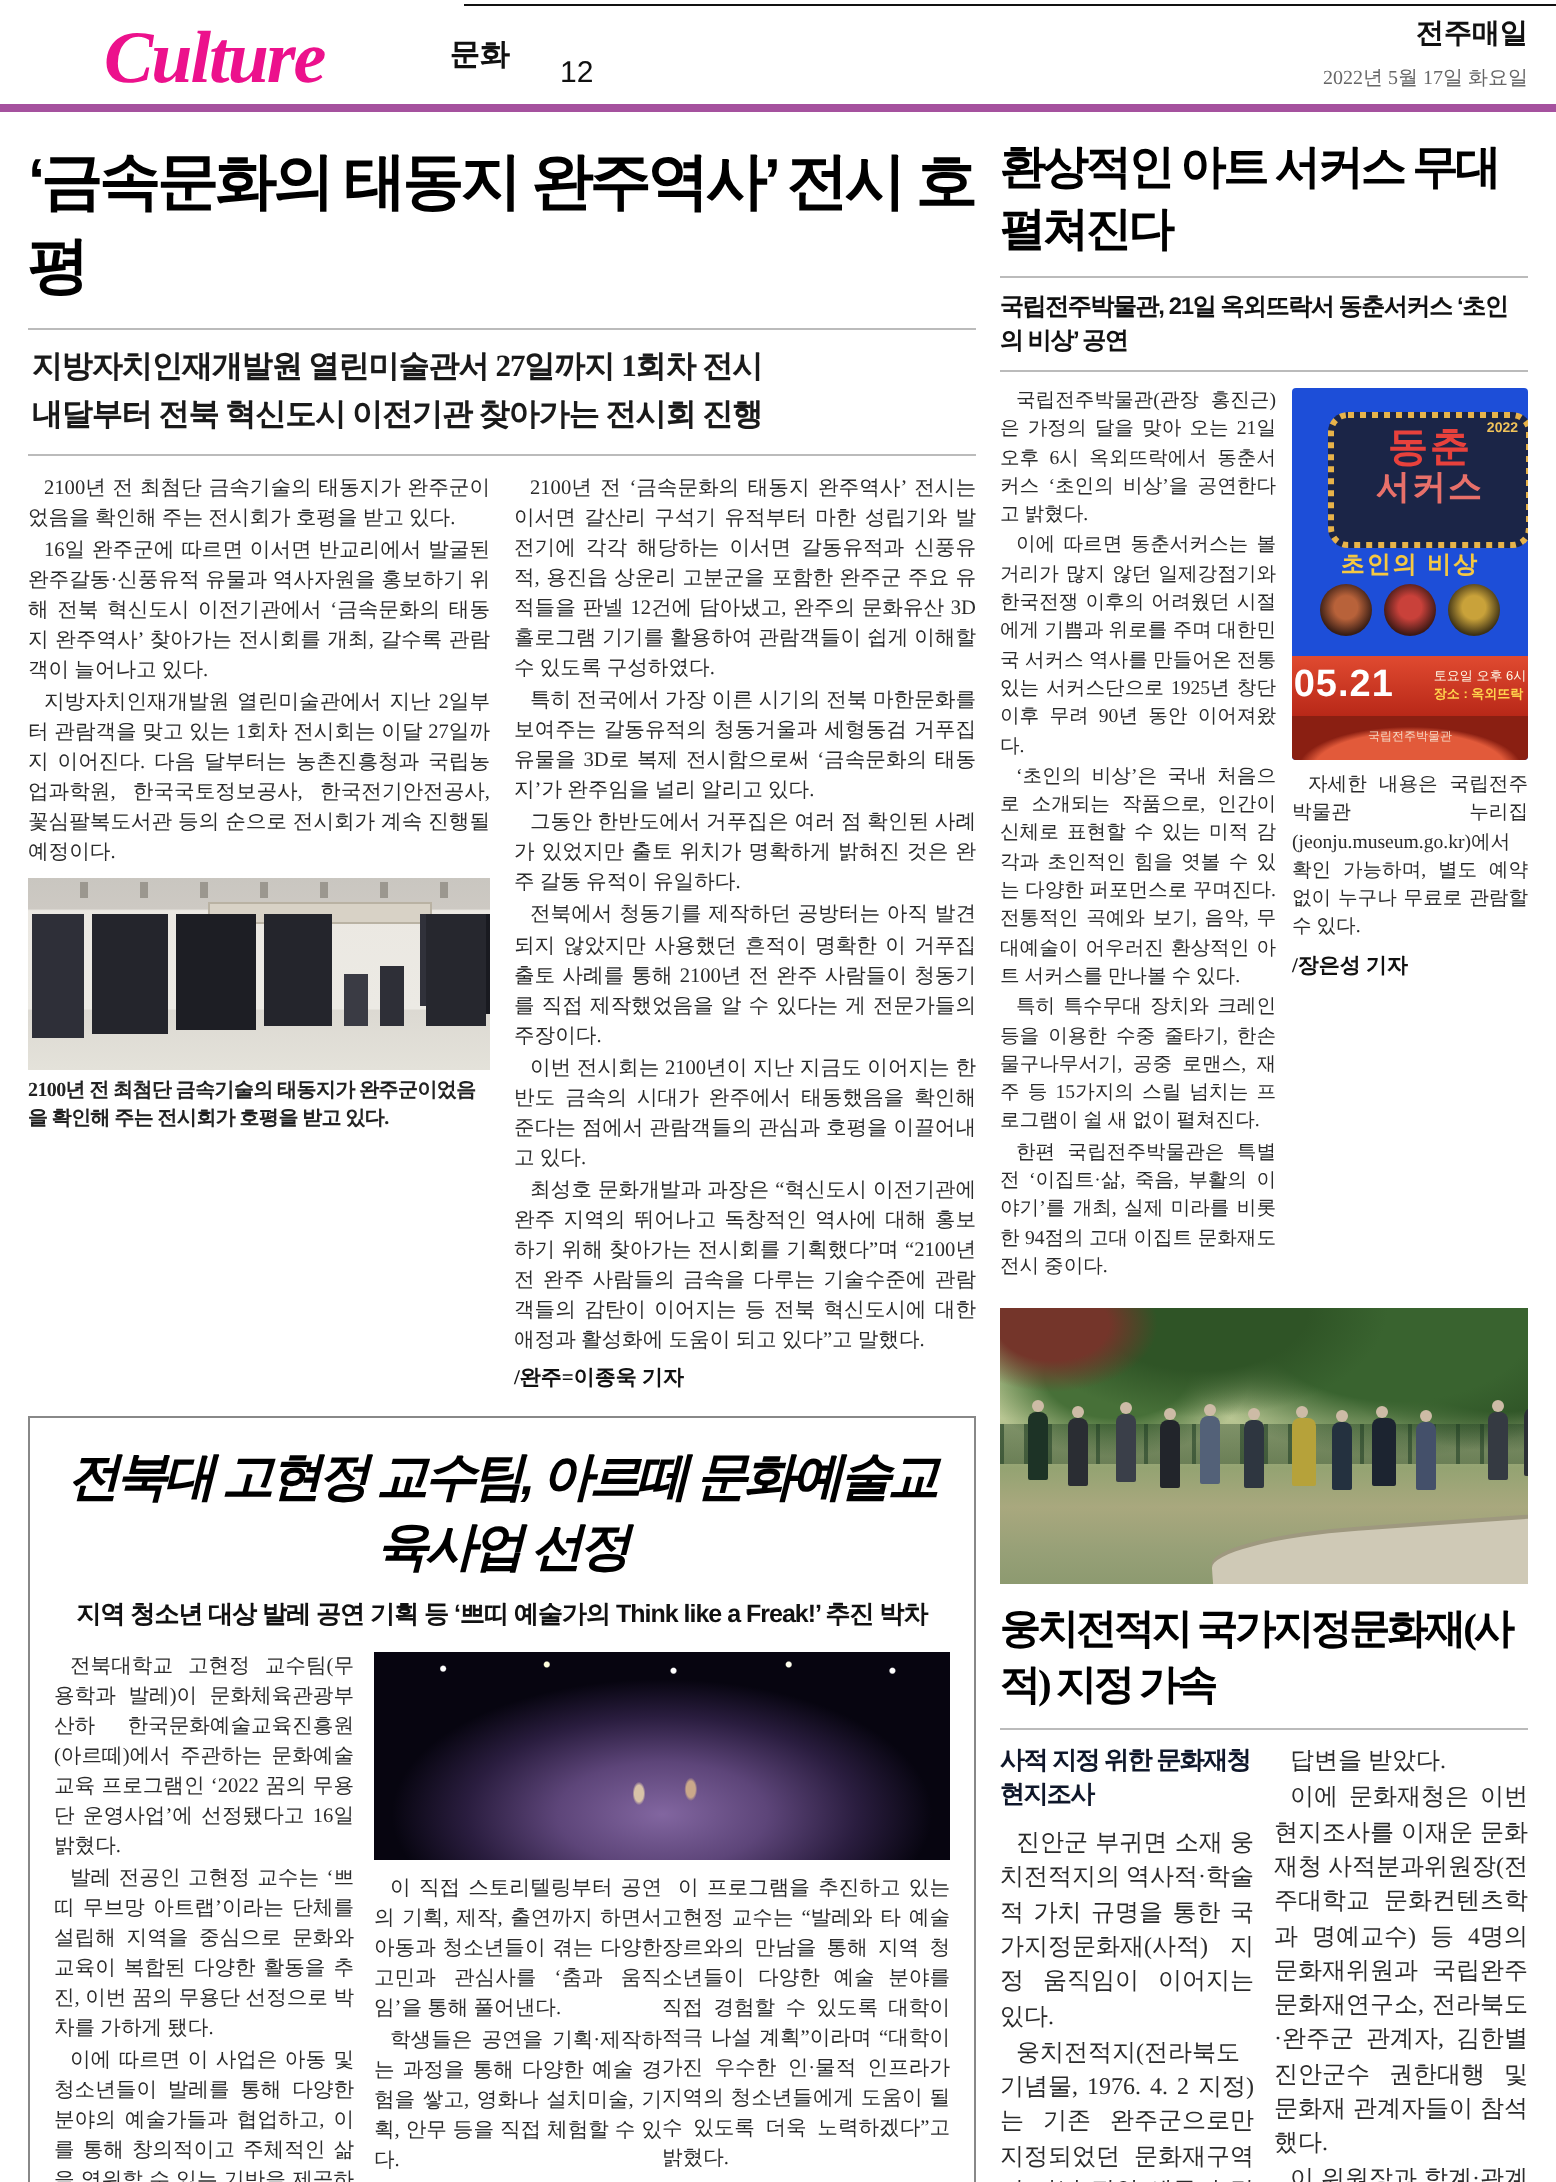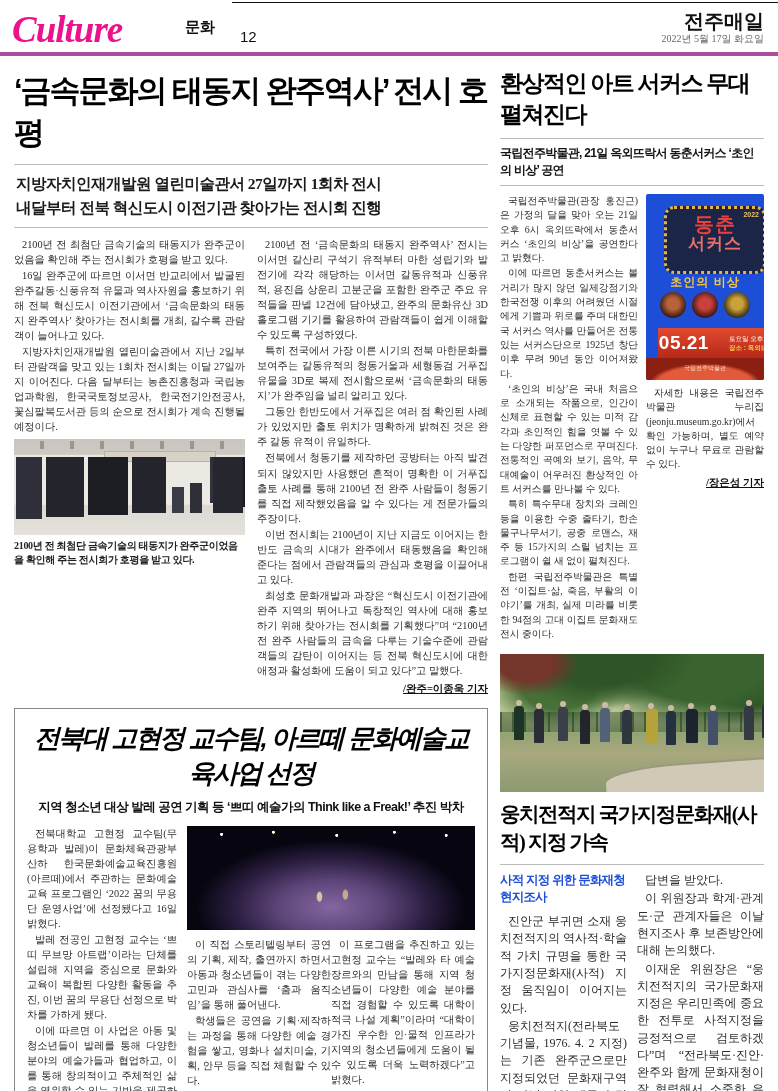--- a/index.html
+++ b/index.html
@@ -1,37 +1,37 @@
 <!DOCTYPE html>
 <html><head>
 <meta charset="utf-8">
 <style>
   html,body{margin:0;padding:0;}
   body{width:778px;height:1091px;background:#fff;font-family:"Liberation Serif","DejaVu Serif",serif;color:#222;position:relative;overflow:hidden;}
   .topline{position:absolute;top:2px;left:232px;right:0;height:1px;background:#111;}
   
-  .header{position:relative;height:52px;padding:0 14px;}
+  .header{position:relative;height:52px;padding:0 14px;margin-left:40px;}
   .logo{position:absolute;left:12px;top:8px;font-family:"Liberation Serif",serif;font-style:italic;font-weight:bold;font-size:37px;color:#ec118c;letter-spacing:-1px;}
   .section-name{position:absolute;left:185px;top:18px;font-family:"Liberation Sans",sans-serif;font-weight:bold;font-size:15px;color:#111;}
   .page-num{position:absolute;left:240px;top:28px;font-family:"Liberation Sans",sans-serif;font-size:15px;color:#111;}
-  .paper-name{position:absolute;right:14px;top:8px;font-family:"Liberation Sans",sans-serif;font-weight:bold;font-size:20px;color:#111;}
+  .paper-name{position:absolute;right:14px;top:8px;font-family:"Liberation Sans",sans-serif;font-weight:bold;font-size:14px;color:#111;}
   .paper-date{position:absolute;right:14px;top:32px;font-size:10px;color:#666;}
   .header-rule{height:4px;background:#a5519e;margin:0;}
   
   .main{display:flex;gap:12px;padding:10px 14px 0 14px;}
   .left{width:474px;flex:none;}
   .right{flex:1;min-width:0;}
   
   .a1-headline{font-family:"Liberation Sans",sans-serif;font-weight:bold;font-size:31px;letter-spacing:-2px;color:#000;margin:4px 0 10px 0;}
   .a1-subheads{border-top:1px solid #bbb;border-bottom:1px solid #bbb;padding:7px 2px;margin-bottom:9px;}
   .a1-subheads div{font-size:15.5px;font-weight:bold;color:#1a1a1a;line-height:1.55;letter-spacing:-0.5px;}
   .cols2{display:flex;gap:12px;}
   .cols2 .col{flex:1;min-width:0;}
   .p{font-size:10.3px;line-height:1.46;text-align:justify;text-indent:8px;margin:0 0 1px 0;color:#2b2b2b;}
-  .byline{font-size:10.5px;font-weight:bold;text-align:right;margin-top:4px;color:#111;text-decoration:underline;}
+  .byline{font-size:10.5px;font-weight:bold;margin-top:4px;color:#111;}
   .caption{font-size:10px;font-weight:bold;color:#222;line-height:1.4;margin-top:4px;letter-spacing:-0.3px;}
   
   .photo-gallery{height:96px;position:relative;overflow:hidden;margin-top:5px;background:linear-gradient(#c9c6c0 0%,#cdc9c3 16%,#ebe8e2 17%,#eceae4 68%,#dcd9d2 69%,#e4e2da 100%);}
   .panel{position:absolute;background:#24252c;top:18px;}
   .panel.pa{left:2px;width:26px;height:62px;background:#2e2f38;}
   .panel.pb{left:32px;width:38px;height:60px;}
   .panel.pc{left:74px;width:40px;height:58px;background:#1d1e24;}
   .panel.pd{left:118px;width:34px;height:56px;}
   .panel.pe{left:196px;width:22px;height:46px;background:#30313a;}
   .panel.pf{left:223px;width:30px;height:50px;background:#191a20;}
@@ -69,21 +69,21 @@
   .poster{height:186px;background:#1d4ed8;position:relative;overflow:hidden;border-radius:2px;}
   .poster-marquee{position:absolute;left:18px;top:12px;width:96px;height:62px;border:3px dotted #e8b34a;border-radius:10px;background:#1b2547;text-align:center;}
   .poster-title1{font-family:"Liberation Sans",sans-serif;font-weight:bold;font-size:20px;color:#e8413c;line-height:1.1;margin-top:4px;letter-spacing:1px;}
   .poster-title2{font-family:"Liberation Sans",sans-serif;font-weight:bold;font-size:17px;color:#e8706a;line-height:1.0;letter-spacing:1px;}
   .poster-year{position:absolute;right:4px;top:2px;font-family:"Liberation Sans",sans-serif;font-weight:bold;font-size:7px;color:#f0c35a;}
   .poster-sub{position:absolute;left:0;top:80px;width:100%;text-align:center;font-family:"Liberation Sans",sans-serif;font-weight:bold;font-size:12px;color:#f5c842;letter-spacing:1px;}
   .poster-circles{position:absolute;left:0;top:98px;width:100%;text-align:center;}
   .poster-circles span{display:inline-block;width:26px;height:26px;border-radius:50%;margin:0 3px;background:radial-gradient(circle at 50% 45%, #b8623a 0 30%, #3a1f16 70%, #180d08 100%);}
   .poster-circles span:nth-child(2){background:radial-gradient(circle at 50% 45%, #c9413a 0 30%, #401a16 70%, #180d08 100%);}
   .poster-circles span:nth-child(3){background:radial-gradient(circle at 50% 45%, #c9a23a 0 30%, #403416 70%, #18120a 100%);}
-  .poster-band{position:absolute;left:12px;bottom:22px;width:100%;height:30px;background:linear-gradient(#e04a30,#b82818);display:flex;align-items:center;justify-content:center;gap:20px;}
+  .poster-band{position:absolute;left:0;bottom:22px;width:100%;height:30px;background:linear-gradient(#e04a30,#b82818);display:flex;align-items:center;justify-content:center;gap:20px;}
   .poster-date{font-family:"Liberation Sans",sans-serif;font-weight:bold;font-size:19px;color:#fff;letter-spacing:0.5px;}
   .poster-info{font-family:"Liberation Sans",sans-serif;font-size:6.5px;color:#ffe;line-height:1.4;}
   .poster-info .hl{color:#ffd34d;font-weight:bold;}
   .poster-org{position:absolute;left:0;bottom:7px;width:100%;text-align:center;font-family:"Liberation Sans",sans-serif;font-size:6px;color:#f3d6c2;}
   .poster-base{position:absolute;left:0;bottom:0;width:100%;height:22px;background:radial-gradient(80px 30px at 50% 120%, #e25a3a 0 60%, transparent 70%),#8a1f12;}
   .under-poster{margin-top:6px;}
   .under-poster .p{font-size:9.8px;}
   
   .photo-survey{height:138px;position:relative;overflow:hidden;margin:12px 0 8px 0;background:
     radial-gradient(70px 45px at 10% 6%, #74352a 0 40%, transparent 75%),
@@ -92,21 +92,21 @@
     radial-gradient(110px 60px at 95% 18%, #2c4f24 0 45%, transparent 78%),
     radial-gradient(90px 55px at 22% 24%, #477038 0 40%, transparent 75%),
     linear-gradient(#a8bd85 0%,#b9c693 40%,#94a372 58%,#a9a87e 72%,#97a077 88%,#8d9a70 100%);}
   .fence{position:absolute;left:0;top:58px;width:100%;height:20px;background:repeating-linear-gradient(90deg,rgba(30,60,35,.55) 0 2px,transparent 2px 12px),linear-gradient(rgba(25,55,30,.35),rgba(25,55,30,.35));}
   .path-strip{position:absolute;left:40%;bottom:-6px;width:70%;height:34px;background:#cfc9b6;border-radius:40% 10% 0 0;transform:rotate(-4deg);box-shadow:0 -2px 0 #9e987f;}
   .person{position:absolute;width:10px;height:34px;border-radius:4px 4px 1px 1px;background:#23262b;}
   .person::before{content:"";position:absolute;left:2px;top:-6px;width:6px;height:6px;border-radius:50%;background:#cdbba6;}
   .u-headline{font-family:"Liberation Serif",serif;font-weight:bold;font-size:20.5px;letter-spacing:-1.5px;color:#000;margin:0 0 8px 0;}
   .u-body{display:flex;gap:10px;border-top:1px solid #bbb;padding-top:7px;}
   .u-col{flex:1;min-width:0;}
-  .u-subhead{font-family:"Liberation Sans",sans-serif;font-weight:bold;font-size:12.5px;letter-spacing:-0.8px;color:#1d4ed8;margin:0 0 7px 0;}
+  .u-subhead{font-family:"Liberation Sans",sans-serif;font-weight:bold;font-size:12.5px;letter-spacing:-0.8px;color:#0f172a;margin:0 0 7px 0;}
   .u-body .p{font-size:12px;line-height:1.44;}
 </style>
 </head>
 <body>
 
 <div class="topline"></div>
 
 <div class="header">
   <div class="logo">Culture</div>
   <div class="section-name">문화</div>
@@ -247,20 +247,21 @@
       <div class="u-headline">웅치전적지 국가지정문화재(사적) 지정 가속</div>
       <div class="u-body">
         <div class="u-col">
           <div class="u-subhead">사적 지정 위한 문화재청 현지조사</div>
           <p class="p">진안군 부귀면 소재 웅치전적지의 역사적·학술적 가치 규명을 통한 국가지정문화재(사적) 지정 움직임이 이어지는 있다.</p>
           <p class="p">웅치전적지(전라북도 기념물, 1976. 4. 2 지정)는 기존 완주군으로만 지정되었던 문화재구역이 아닌 진안 세동리 덕봉마을에서 완주 신촌 두목마을로 넘어가는 고갯길로 밝혀지면서 진안군 부귀면 세동리 일원을 포함해 2021년 8월 9일 문화재구역을 재설정했다.</p>
 
         </div>
         <div class="u-col">
           <p class="p">답변을 받았다.</p>
+          <p class="p">이에 문화재청은 이번 현지조사를 이재운 문화재청 사적분과위원장(전주대학교 문화컨텐츠학과 명예교수) 등 4명의 문화재위원과 국립완주문화재연구소, 전라북도·완주군 관계자, 김한별 진안군수 권한대행 및 문화재 관계자들이 참석했다.</p>
           <p class="p">이 위원장과 학계·관계 도·군 관계자들은 이날 현지조사 후 보존방안에 대해 논의했다.</p>
           <p class="p">이재운 위원장은 “웅치전적지의 국가문화재 지정은 우리민족에 중요한 전투로 사적지정을 긍정적으로 검토하겠다”며 “전라북도·진안·완주와 함께 문화재청이 잘 협력해서 소중한 유산을 잘 지키고 보존해 나가도록 하겠다”고 말했다.</p>
 
         </div>
       </div>
     </div>
 
   </div>
 </div>
 

